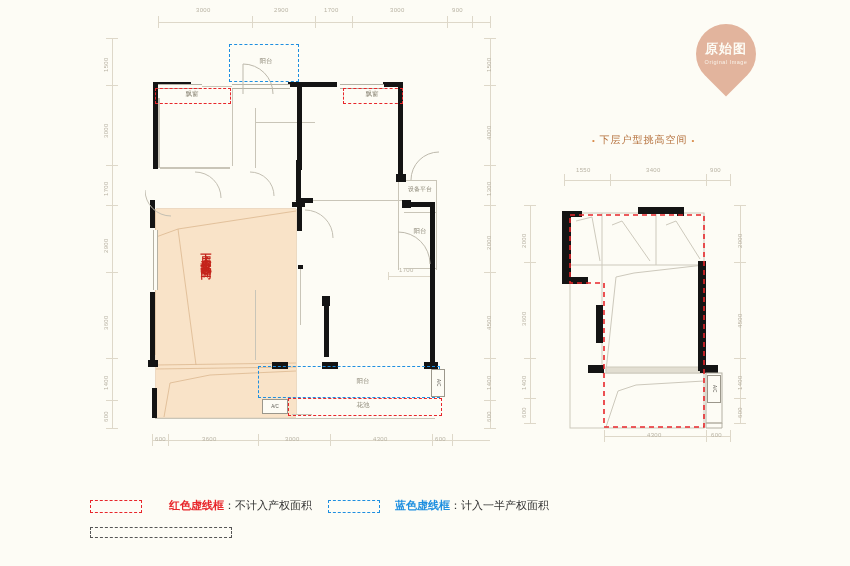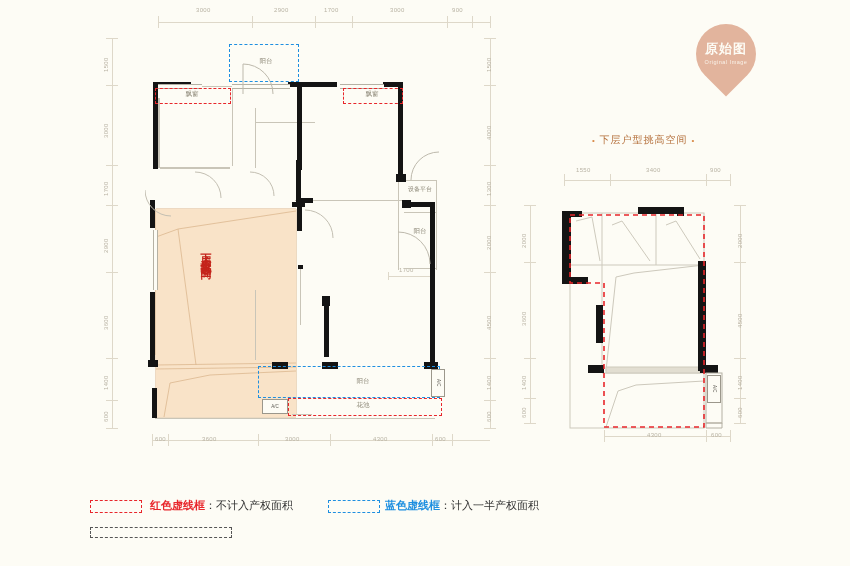--- a/index.html
+++ b/index.html
@@ -97,21 +97,21 @@
     white-space:nowrap;
   }
   .dotm{color:#d98b4a;font-size:8px;vertical-align:middle;}
 
   
   .legend{position:absolute;left:90px;top:498px;width:600px;}
   .lrow{position:relative;height:18px;}
   .swatch{position:absolute;width:50px;height:11px;top:2px;}
   .swred{border:1.6px dashed #e8262b;}
   .swblue{border:1.6px dashed #1e8fe0;}
-  .ltxt{position:absolute;font-size:11px;white-space:nowrap;line-height:15px;}
+  .ltxt{position:absolute;font-size:11px;white-space:nowrap;line-height:15px;margin-left:19px;}
   .ltxt .k{font-weight:bold;}
   .kred{color:#e8262b;}
   .kblue{color:#1e8fe0;}
   .lrest{color:#333;}
   .noteline{
     position:absolute;left:90px;top:527px;width:140px;height:9px;
     border:1px dashed #555;
   }
   .notetxt{position:absolute;left:90px;top:543px;font-size:11px;color:#222;white-space:nowrap;}
 </style>
@@ -417,21 +417,21 @@
     <div class="aclabel v" style="left:707px;top:375px;width:12px;height:26px;">A/C</div>
   </div>
 
   <div class="legend">
     <div class="lrow">
       <div class="swatch swred" style="left:0;"></div>
       <div class="ltxt" style="left:60px;top:0;">
         <span class="k kred">红色虚线框</span><span class="lrest">：不计入产权面积</span>
       </div>
       <div class="swatch swblue" style="left:238px;"></div>
-      <div class="ltxt" style="left:295px;top:0;">
+      <div class="ltxt" style="left:286px;top:0;">
         <span class="k kblue">蓝色虚线框</span><span class="lrest">：计入一半产权面积</span>
       </div>
     </div>
   </div>
 
   <div class="noteline"></div>
 
 </div>
 
 </body></html>

